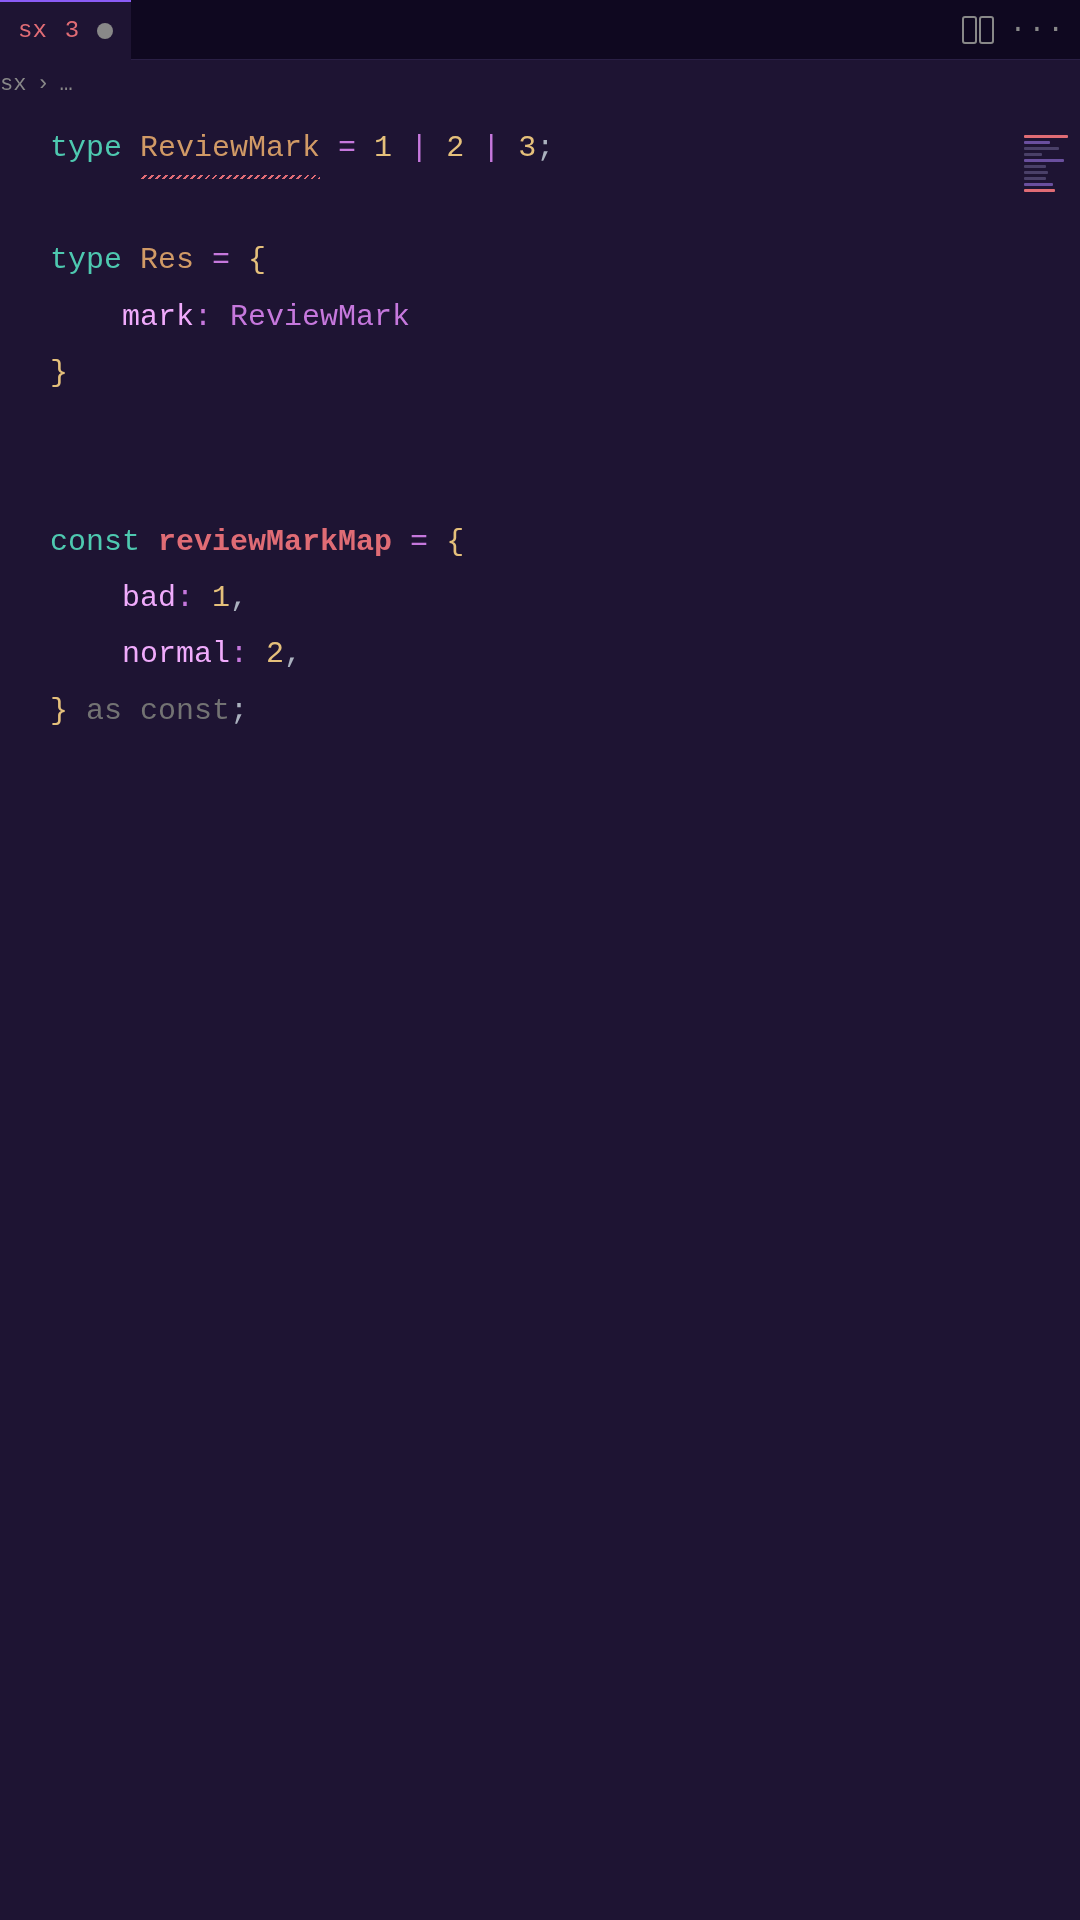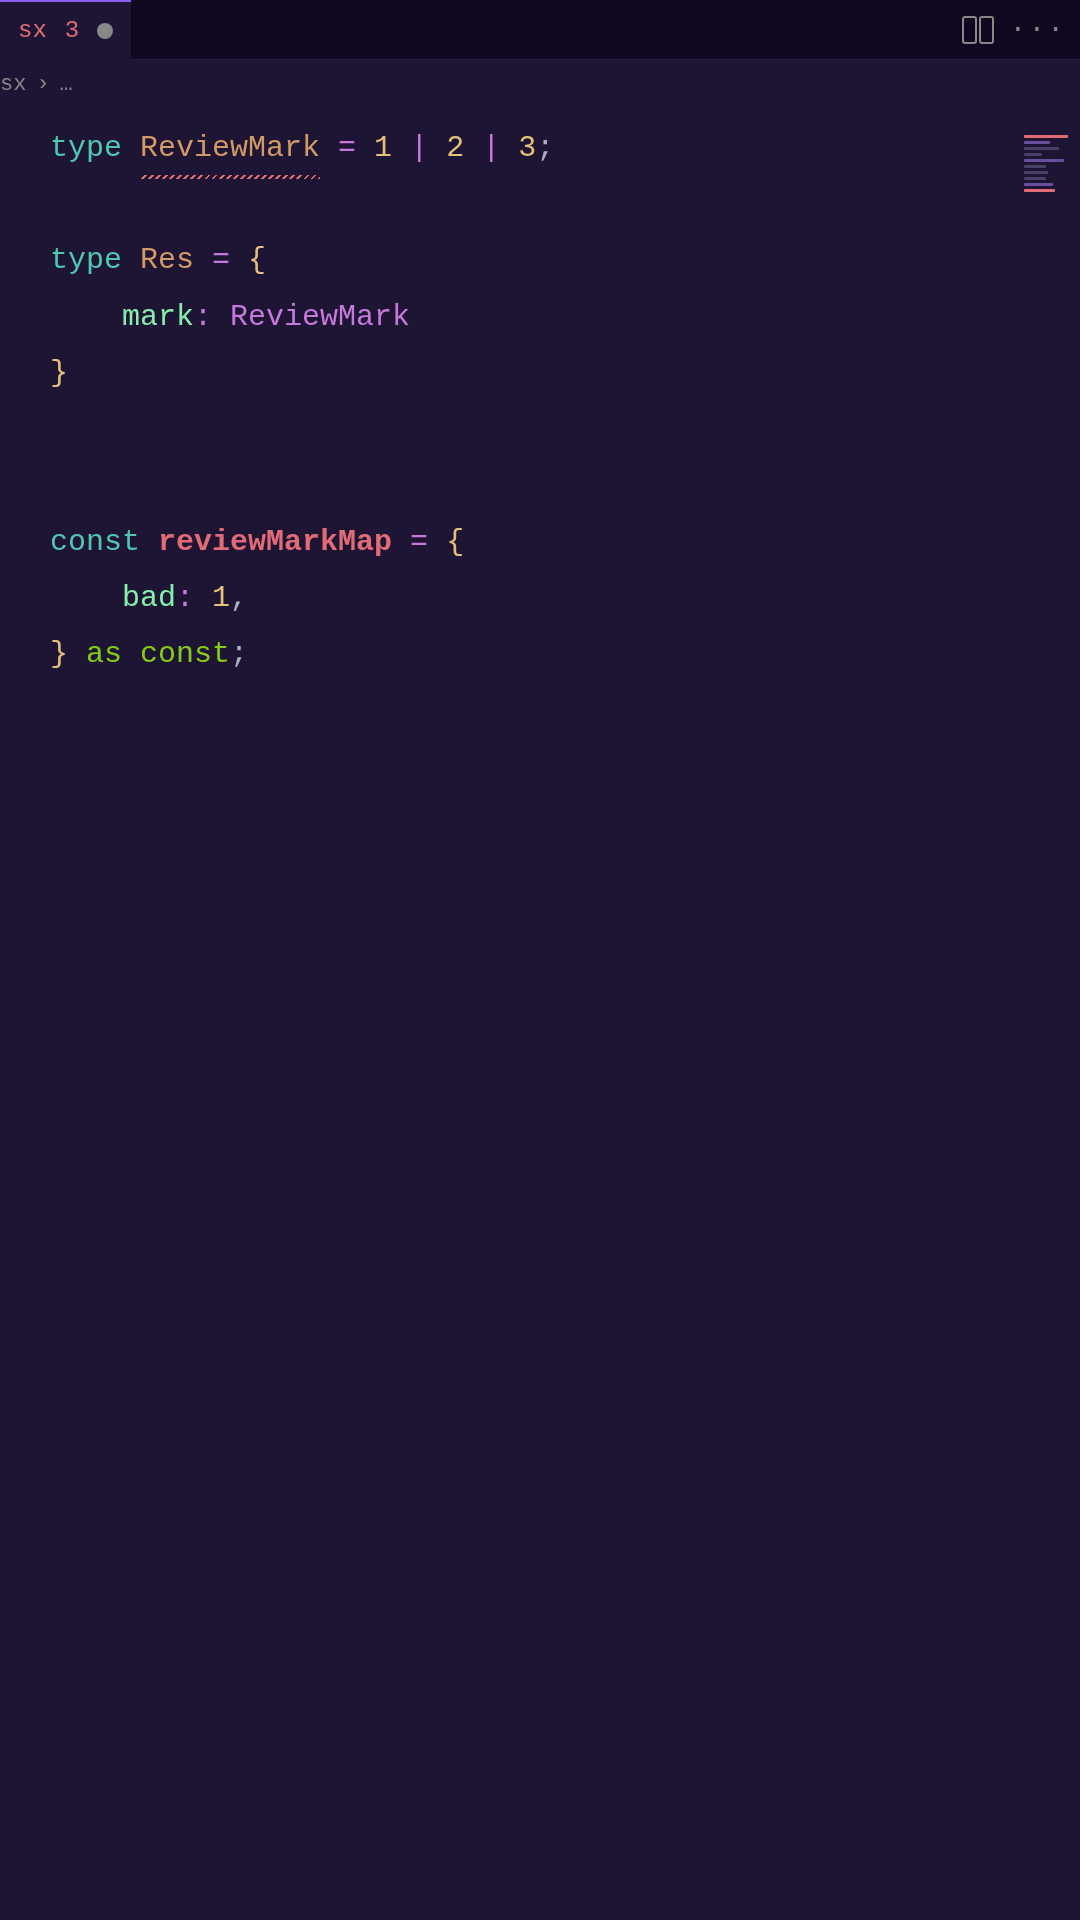--- a/index.html
+++ b/index.html
@@ -95,27 +95,27 @@
     }
     .line {
       white-space: pre;
       position: relative;
     }
     .kw { color: #4ec9b0; }
     .type-name { color: #d19a66; }
     .op { color: #c678dd; }
     .num { color: #e5c07b; }
     .brace { color: #e5c07b; }
-    .prop { color: #86efac; }
+    .prop { color: #f0abfc; }
     .colon { color: #c678dd; }
     .ident { color: #e06c75; font-weight: bold; }
     .type-ref { color: #c678dd; }
     .semi { color: #abb2bf; }
     .comma { color: #abb2bf; }
-    .as-const { color: #84cc16; }
+    .as-const { color: #737373; }
     .error-underline {
       position: relative;
       display: inline-block;
     }
     .error-underline::after {
       content: '';
       position: absolute;
       left: 0;
       right: 0;
       bottom: -3px;
@@ -222,15 +222,16 @@
 <div class="editor">
   <div class="line"><span class="kw">type</span> <span class="type-name error-underline">ReviewMark</span> <span class="op">=</span> <span class="num">1</span> <span class="op">|</span> <span class="num">2</span> <span class="op">|</span> <span class="num">3</span><span class="semi">;</span></div>
   <div class="blank-line"></div>
   <div class="line"><span class="kw">type</span> <span class="type-name">Res</span> <span class="op">=</span> <span class="brace">{</span></div>
   <div class="line"><span>    </span><span class="prop">mark</span><span class="colon">:</span> <span class="type-ref">ReviewMark</span></div>
   <div class="line"><span class="brace">}</span></div>
   <div class="blank-line"></div>
   <div class="blank-line"></div>
   <div class="line"><span class="kw">const</span> <span class="ident">reviewMarkMap</span> <span class="op">=</span> <span class="brace">{</span></div>
   <div class="line"><span>    </span><span class="prop">bad</span><span class="colon">:</span> <span class="num">1</span><span class="comma">,</span></div>
+  <div class="line"><span>    </span><span class="prop">normal</span><span class="colon">:</span> <span class="num">2</span><span class="comma">,</span></div>
   <div class="line"><span class="brace">}</span> <span class="as-const">as</span> <span class="as-const">const</span><span class="semi">;</span></div>
   <div class="blank-line"></div>
 </div>
 
 </body></html>

